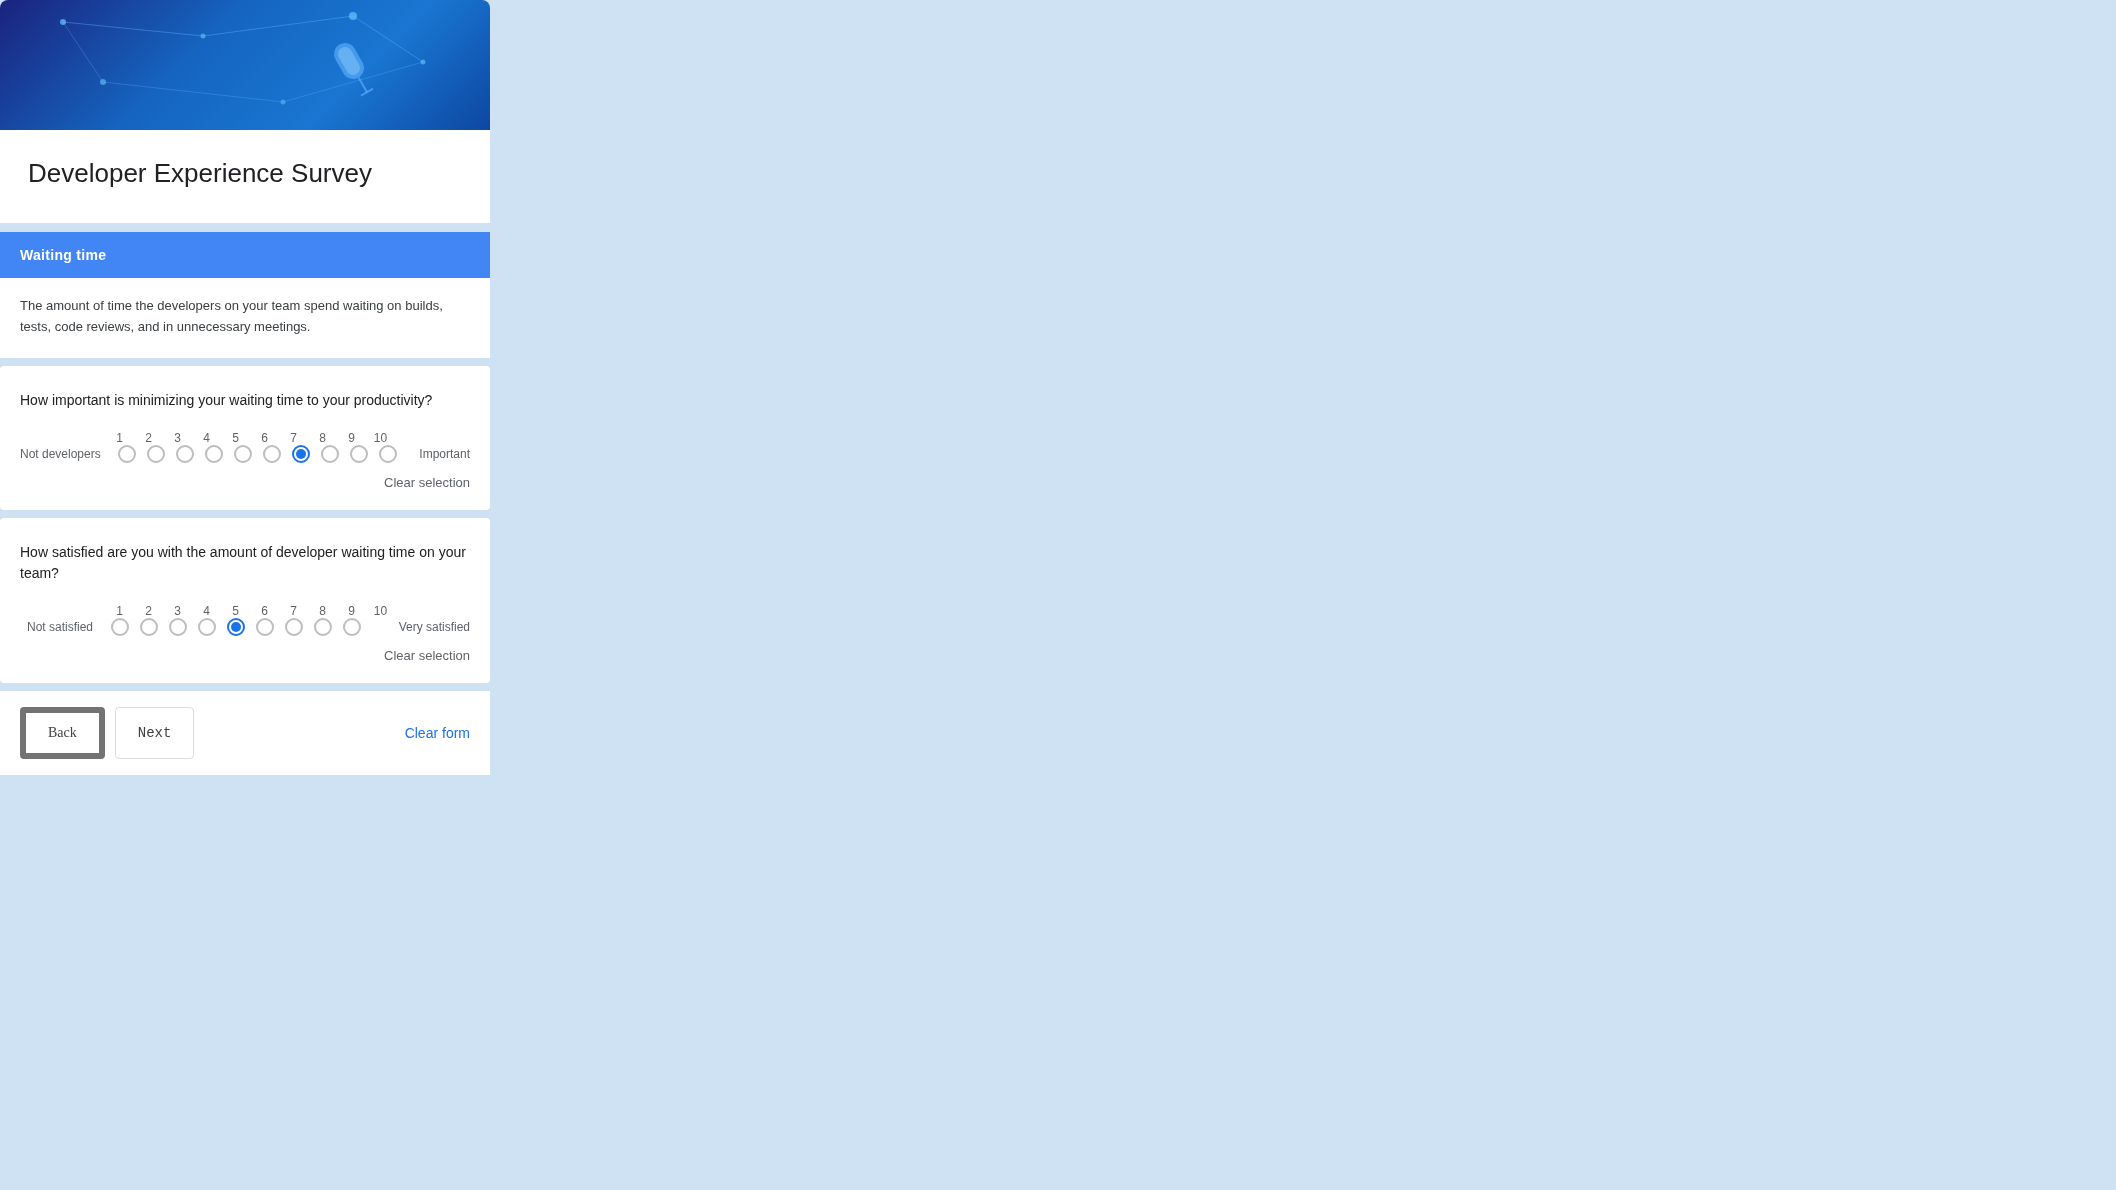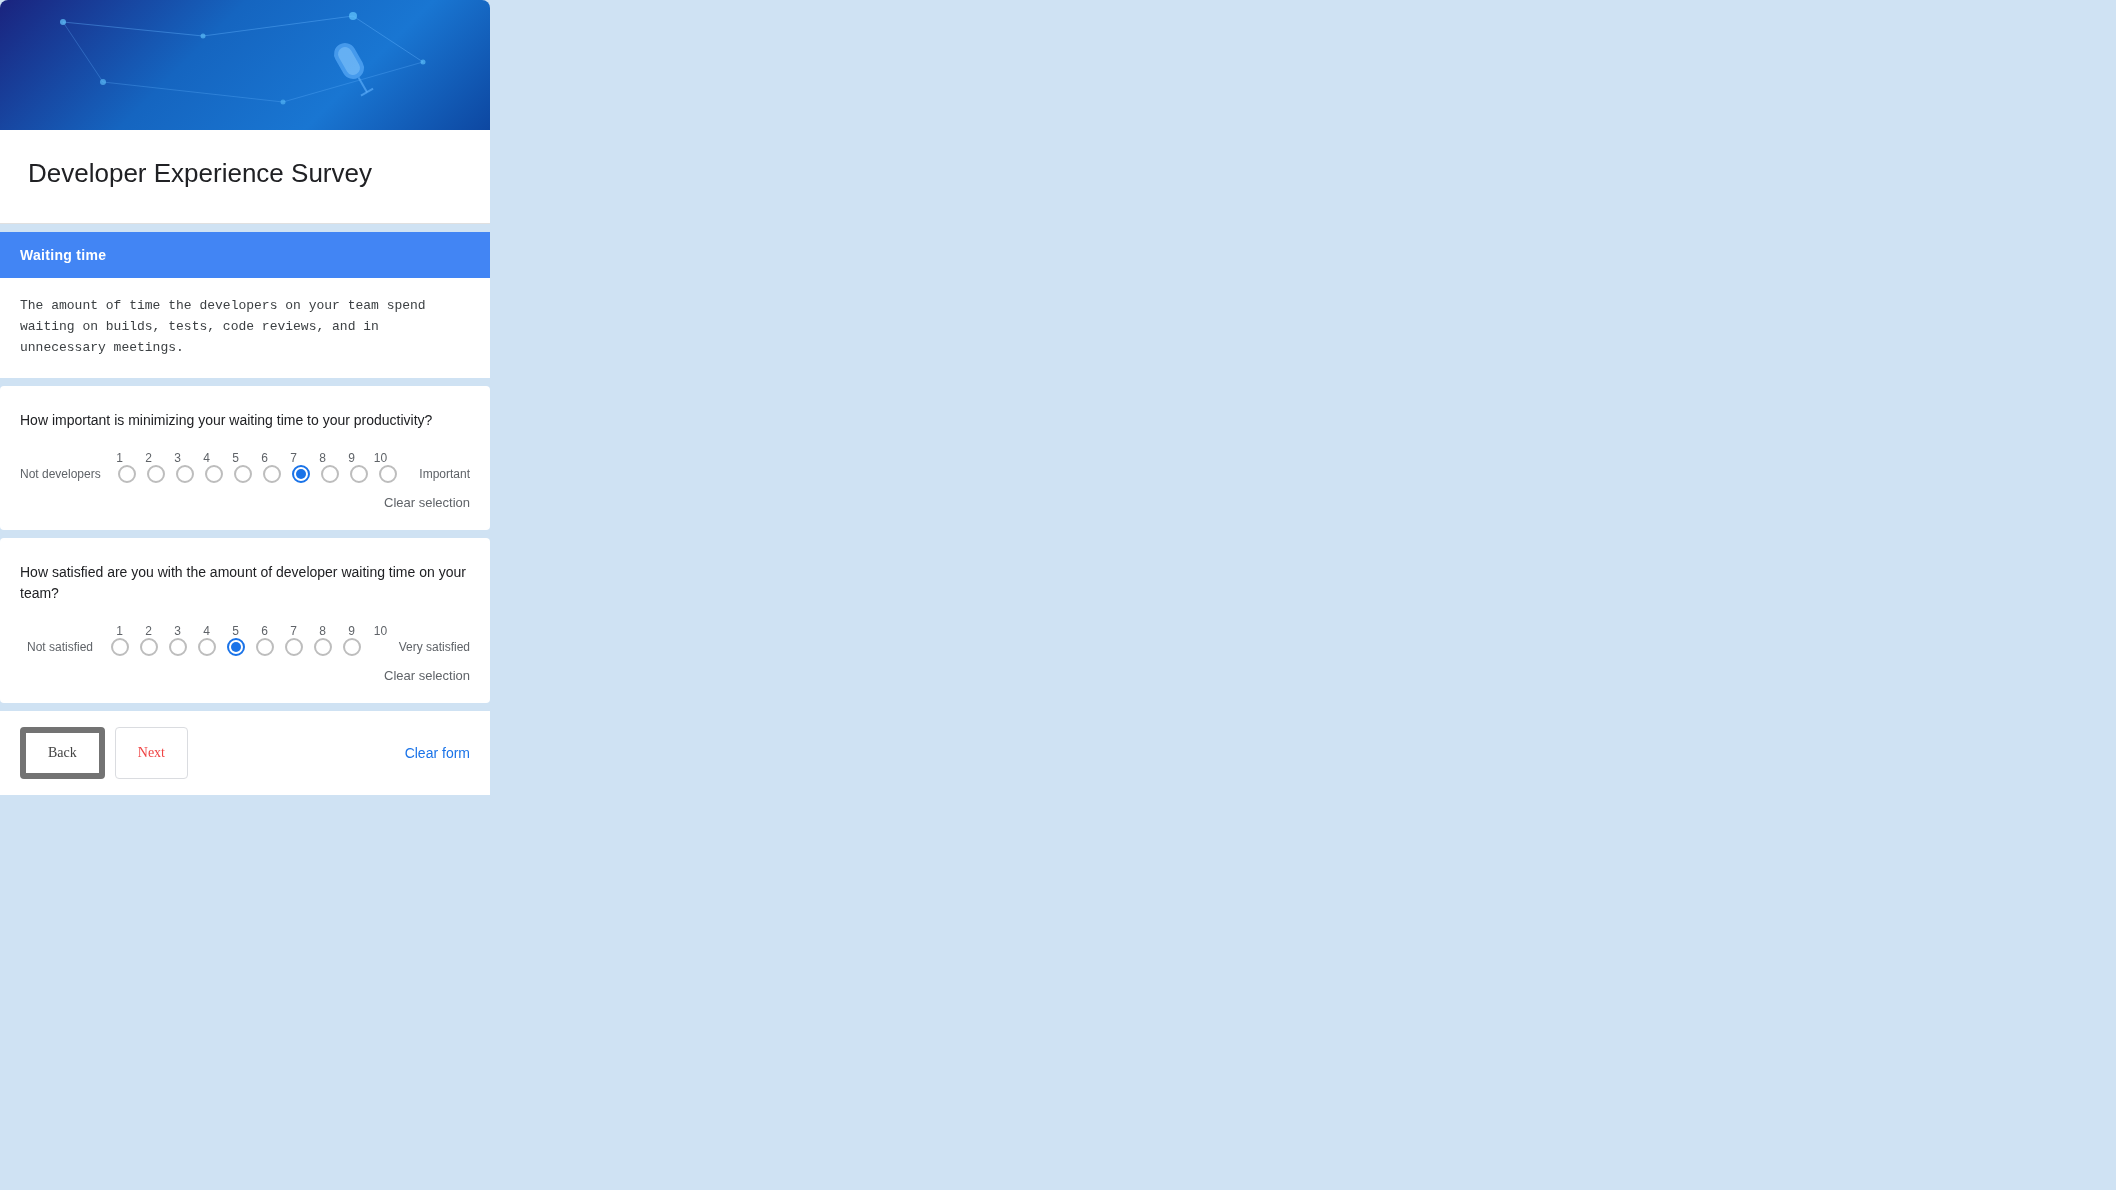--- a/index.html
+++ b/index.html
@@ -86,21 +86,20 @@
       font-size: 14px;
       font-weight: 600;
       letter-spacing: 0.3px;
     }
 
     .topic-description {
       padding: 18px 20px 20px 20px;
       font-size: 13px;
       color: #3c4043;
       line-height: 1.6;
-      font-family: Liberation Mono, monospace;
     }
 
     
     .question-card {
       background: white;
       margin-top: 8px;
       padding: 24px 20px 20px 20px;
       border-radius: 4px;
     }
 
@@ -208,24 +207,24 @@
       font-size: 14px;
       cursor: pointer;
       font-family: Liberation Serif, serif;
     }
 
     .btn-next {
       padding: 4px 22px;
       border: 1px solid #dadce0;
       border-radius: 4px;
       background: white;
-      color: #ef4444;
+      color: #404040;
       font-size: 14px;
       cursor: pointer;
-      font-family: Liberation Serif, serif;
+      font-family: Liberation Mono, monospace;
     }
 
     .btn-clear-form {
       font-size: 14px;
       color: #1a73e8;
       background: none;
       border: none;
       cursor: pointer;
       font-family: inherit;
     }

